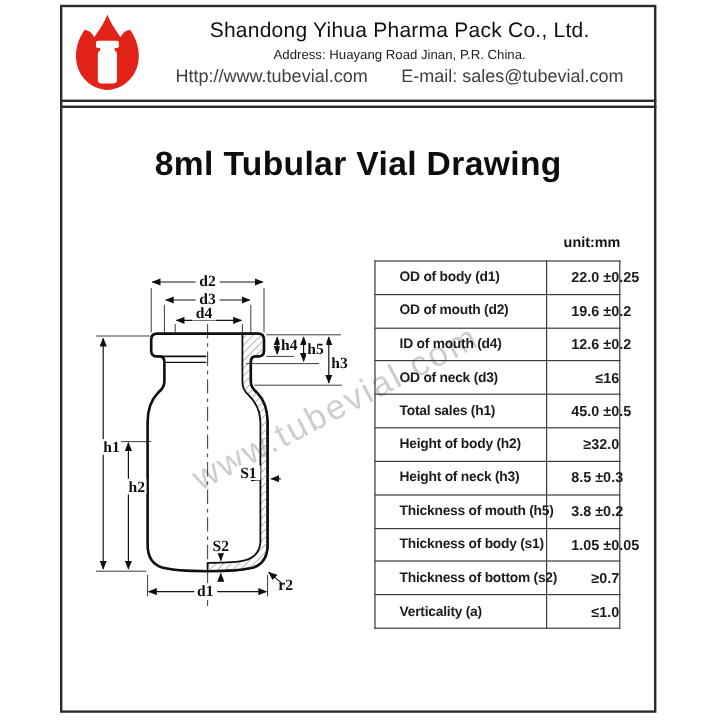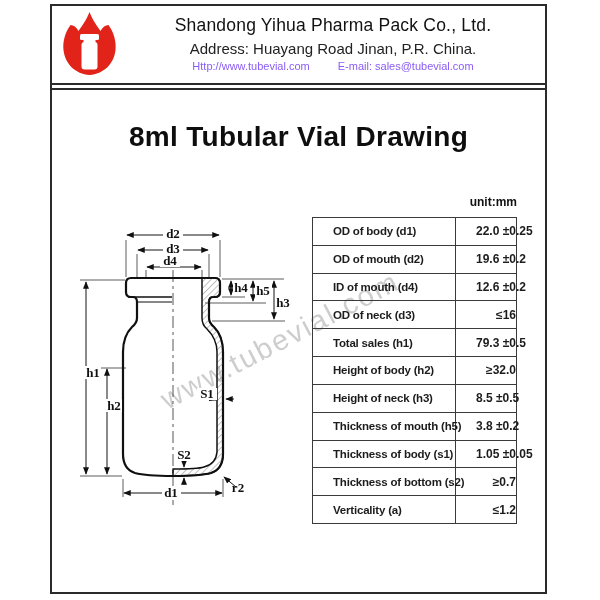--- a/index.html
+++ b/index.html
@@ -9,22 +9,22 @@
   .frame { position:absolute; left:50px; top:4px; width:497px; height:590px; border:2px solid #2b2b2b; background:#fff; }
 
   .hdr-line { position:absolute; left:50px; width:497px; height:0; border-top:2px solid #2b2b2b; }
   #hdr-line-1 { top:83px; }
   #hdr-line-2 { top:88px; }
 
   .logo { position:absolute; left:61px; top:11px; width:57px; height:66px; }
 
   .hdr-text { position:absolute; left:118px; top:14px; width:430px; text-align:center; line-height:1.32; }
   .company { font-size:17.5px; font-weight:normal; letter-spacing:0.2px; margin-bottom:2px; color:#111; }
-  .addr { font-size:15px; color:#222; }
-  .weblin { font-size:11px; color:#8b5cf6; }
+  .addr { font-size:11px; color:#222; }
+  .weblin { font-size:15px; color:#404040; }
   .weblin .site { margin-right:28px; }
 
   .title { position:absolute; left:50px; top:121px; width:497px; text-align:center; font-size:28px; font-weight:bold; color:#0e0e0e; letter-spacing:0.3px; z-index:3; }
 
   .unit { position:absolute; left:400px; top:195px; width:117px; text-align:right; font-size:12px; font-weight:bold; color:#111; z-index:3; }
 
   .watermark { position:absolute; left:112px; top:324px; width:336px; text-align:center;
     font-size:29px; color:#9d9d9d; opacity:0.5; letter-spacing:2px;
     transform:rotate(-27.5deg); transform-origin:center; z-index:1; white-space:nowrap; }
 
@@ -174,43 +174,43 @@
         <tr>
           <td class="lbl">ID of mouth (d4)</td>
           <td class="val">12.6 ±0.2</td>
         </tr>
         <tr>
           <td class="lbl">OD of neck (d3)</td>
           <td class="val">≤16</td>
         </tr>
         <tr>
           <td class="lbl">Total sales (h1)</td>
-          <td class="val">79.3 ±0.5</td>
+          <td class="val">45.0 ±0.5</td>
         </tr>
         <tr>
           <td class="lbl">Height of body (h2)</td>
           <td class="val">≥32.0</td>
         </tr>
         <tr>
           <td class="lbl">Height of neck (h3)</td>
-          <td class="val">8.5 ±0.5</td>
+          <td class="val">8.5 ±0.3</td>
         </tr>
         <tr>
           <td class="lbl">Thickness of mouth (h5)</td>
           <td class="val">3.8 ±0.2</td>
         </tr>
         <tr>
           <td class="lbl">Thickness of body (s1)</td>
           <td class="val">1.05 ±0.05</td>
         </tr>
         <tr>
           <td class="lbl">Thickness of bottom (s2)</td>
           <td class="val">≥0.7</td>
         </tr>
         <tr>
           <td class="lbl">Verticality (a)</td>
-          <td class="val">≤1.2</td>
+          <td class="val">≤1.0</td>
         </tr>
       </tbody>
     </table>
   </div>
 
 </div>
 
 </body></html>

